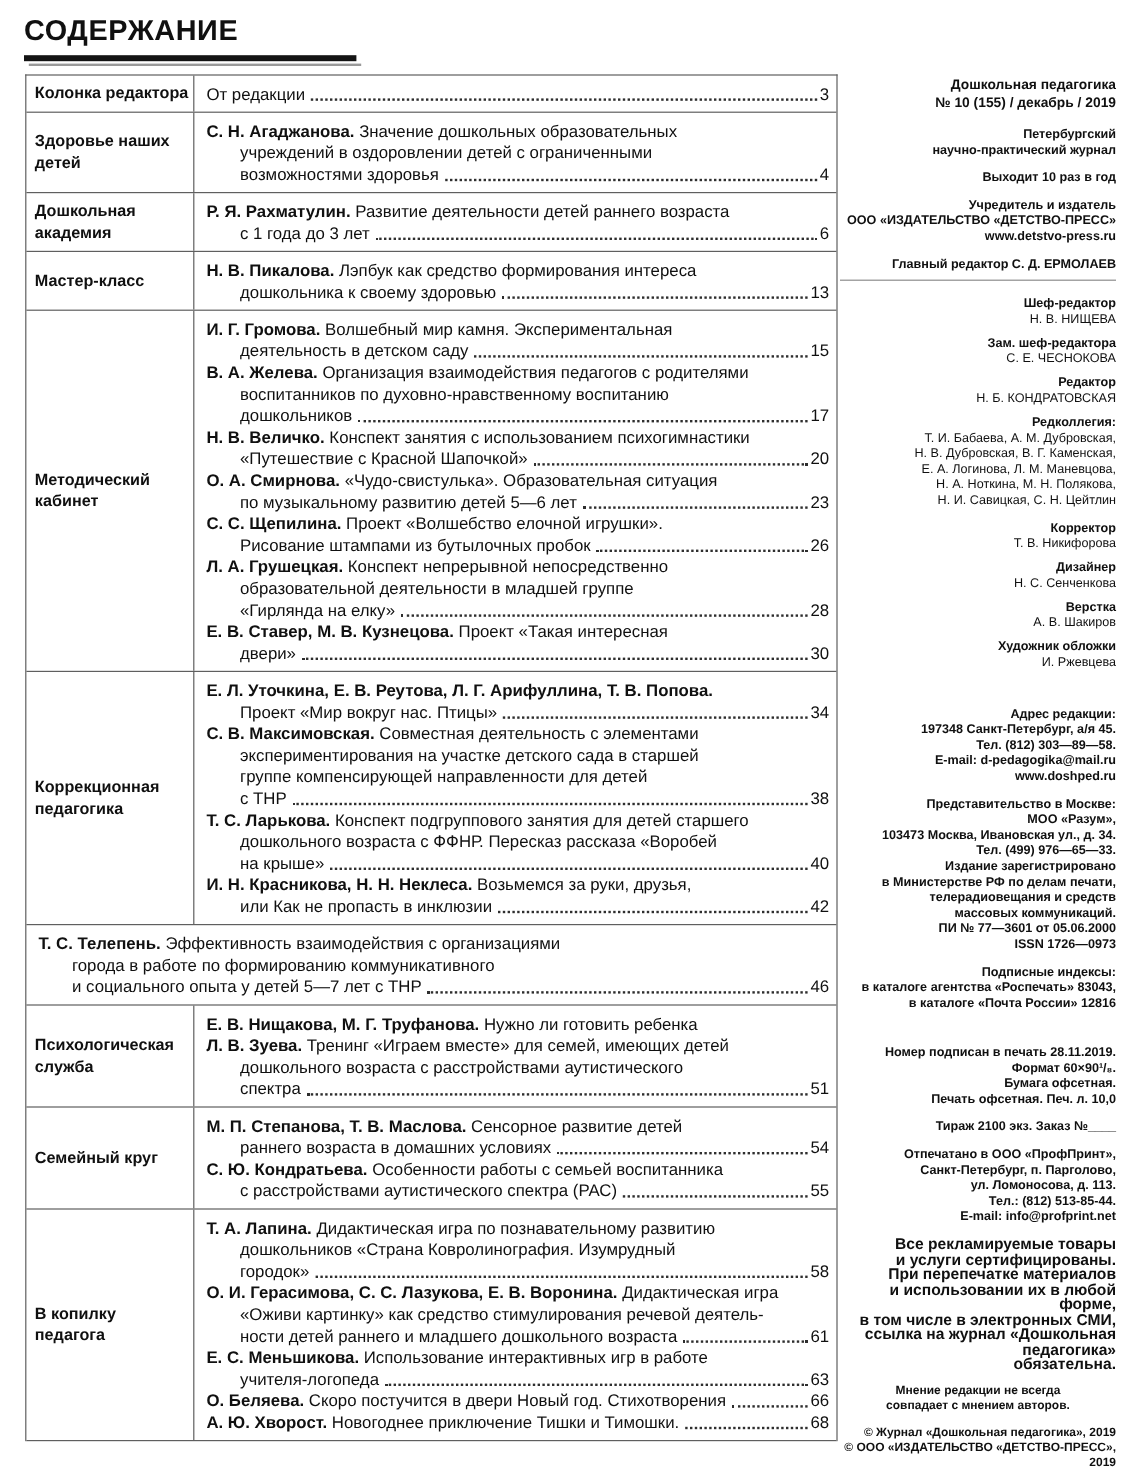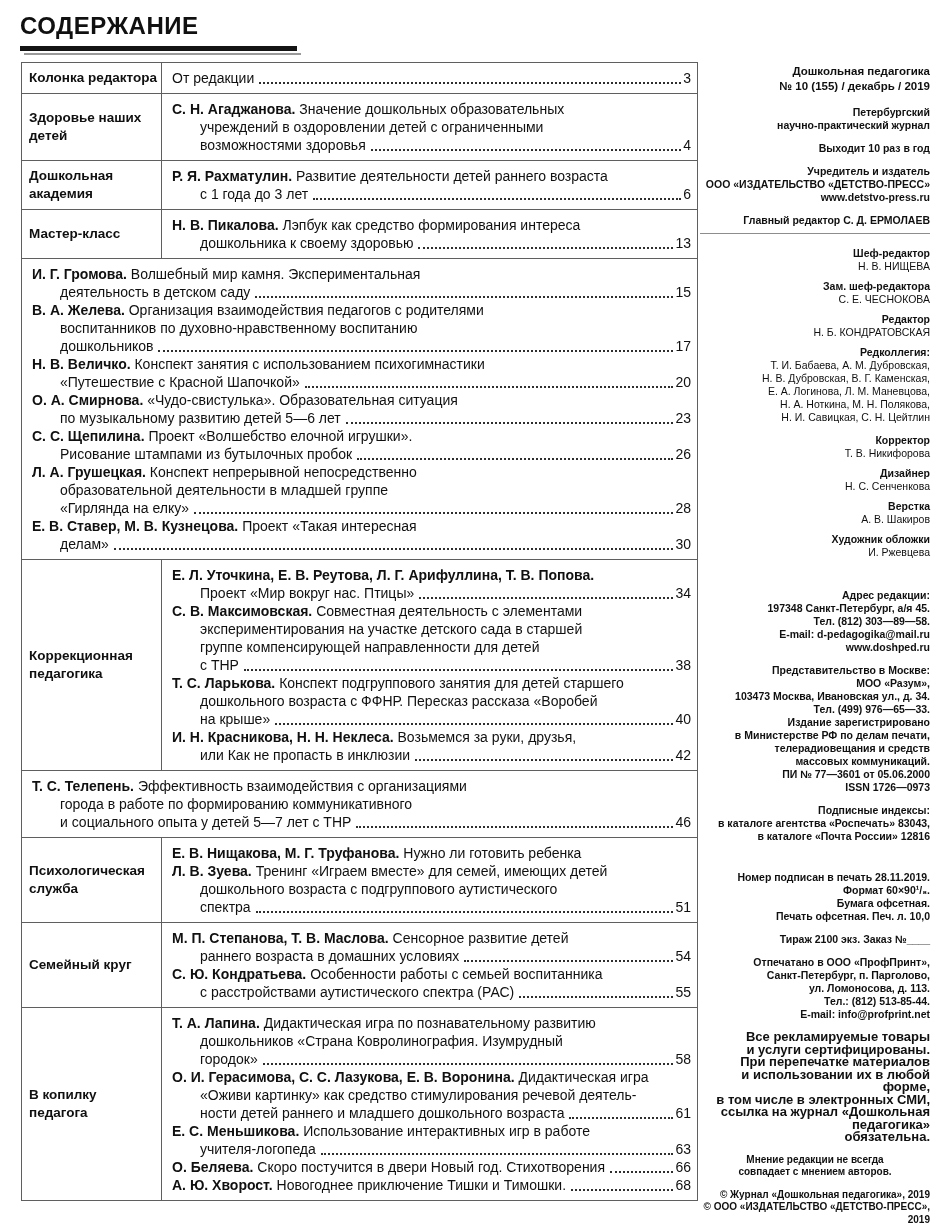--- a/index.html
+++ b/index.html
@@ -115,20 +115,21 @@
           <div class="ln" data-name="entry-line"><span class="txt" data-name="entry-text"><span class="au" data-name="entry-authors">Н. В. Пикалова.</span> <span data-name="entry-title-fragment">Лэпбук как средство формирования интереса</span></span></div>
           <div class="ln ll cont" data-name="entry-line">
             <span class="txt" data-name="entry-text"><span data-name="entry-title-fragment">дошкольника к своему здоровью</span></span>
             <span class="dots" data-name="dot-leader"></span>
             <span class="pg" data-name="page-number">13</span>
           </div>
         </div>
       </div>
     </div>
     <div class="row" data-name="toc-section-row">
+      <div class="lbl" data-name="section-name">Методический кабинет</div>
       <div class="arts" data-name="section-articles">
         <div class="entry" data-name="toc-entry">
           <div class="ln" data-name="entry-line"><span class="txt" data-name="entry-text"><span class="au" data-name="entry-authors">И. Г. Громова.</span> <span data-name="entry-title-fragment">Волшебный мир камня. Экспериментальная</span></span></div>
           <div class="ln ll cont" data-name="entry-line">
             <span class="txt" data-name="entry-text"><span data-name="entry-title-fragment">деятельность в детском саду</span></span>
             <span class="dots" data-name="dot-leader"></span>
             <span class="pg" data-name="page-number">15</span>
           </div>
         </div>
         <div class="entry" data-name="toc-entry">
@@ -169,21 +170,21 @@
           <div class="ln cont" data-name="entry-line"><span class="txt" data-name="entry-text"><span data-name="entry-title-fragment">образовательной деятельности в младшей группе</span></span></div>
           <div class="ln ll cont" data-name="entry-line">
             <span class="txt" data-name="entry-text"><span data-name="entry-title-fragment">«Гирлянда на елку»</span></span>
             <span class="dots" data-name="dot-leader"></span>
             <span class="pg" data-name="page-number">28</span>
           </div>
         </div>
         <div class="entry" data-name="toc-entry">
           <div class="ln" data-name="entry-line"><span class="txt" data-name="entry-text"><span class="au" data-name="entry-authors">Е. В. Ставер, М. В. Кузнецова.</span> <span data-name="entry-title-fragment">Проект «Такая интересная</span></span></div>
           <div class="ln ll cont" data-name="entry-line">
-            <span class="txt" data-name="entry-text"><span data-name="entry-title-fragment">делам»</span></span>
+            <span class="txt" data-name="entry-text"><span data-name="entry-title-fragment">двери»</span></span>
             <span class="dots" data-name="dot-leader"></span>
             <span class="pg" data-name="page-number">30</span>
           </div>
         </div>
       </div>
     </div>
     <div class="row" data-name="toc-section-row">
       <div class="lbl" data-name="section-name">Коррекционная педагогика</div>
       <div class="arts" data-name="section-articles">
         <div class="entry" data-name="toc-entry">
@@ -237,21 +238,21 @@
       </div>
     </div>
     <div class="row" data-name="toc-section-row">
       <div class="lbl" data-name="section-name">Психологическая служба</div>
       <div class="arts" data-name="section-articles">
         <div class="entry" data-name="toc-entry">
           <div class="ln" data-name="entry-line"><span class="txt" data-name="entry-text"><span class="au" data-name="entry-authors">Е. В. Нищакова, М. Г. Труфанова.</span> <span data-name="entry-title-fragment">Нужно ли готовить ребенка</span></span></div>
         </div>
         <div class="entry" data-name="toc-entry">
           <div class="ln" data-name="entry-line"><span class="txt" data-name="entry-text"><span class="au" data-name="entry-authors">Л. В. Зуева.</span> <span data-name="entry-title-fragment">Тренинг «Играем вместе» для семей, имеющих детей</span></span></div>
-          <div class="ln cont" data-name="entry-line"><span class="txt" data-name="entry-text"><span data-name="entry-title-fragment">дошкольного возраста с подгруппового аутистического</span></span></div>
+          <div class="ln cont" data-name="entry-line"><span class="txt" data-name="entry-text"><span data-name="entry-title-fragment">дошкольного возраста с расстройствами аутистического</span></span></div>
           <div class="ln ll cont" data-name="entry-line">
             <span class="txt" data-name="entry-text"><span data-name="entry-title-fragment">спектра</span></span>
             <span class="dots" data-name="dot-leader"></span>
             <span class="pg" data-name="page-number">51</span>
           </div>
         </div>
       </div>
     </div>
     <div class="row" data-name="toc-section-row">
       <div class="lbl" data-name="section-name">Семейный круг</div>

